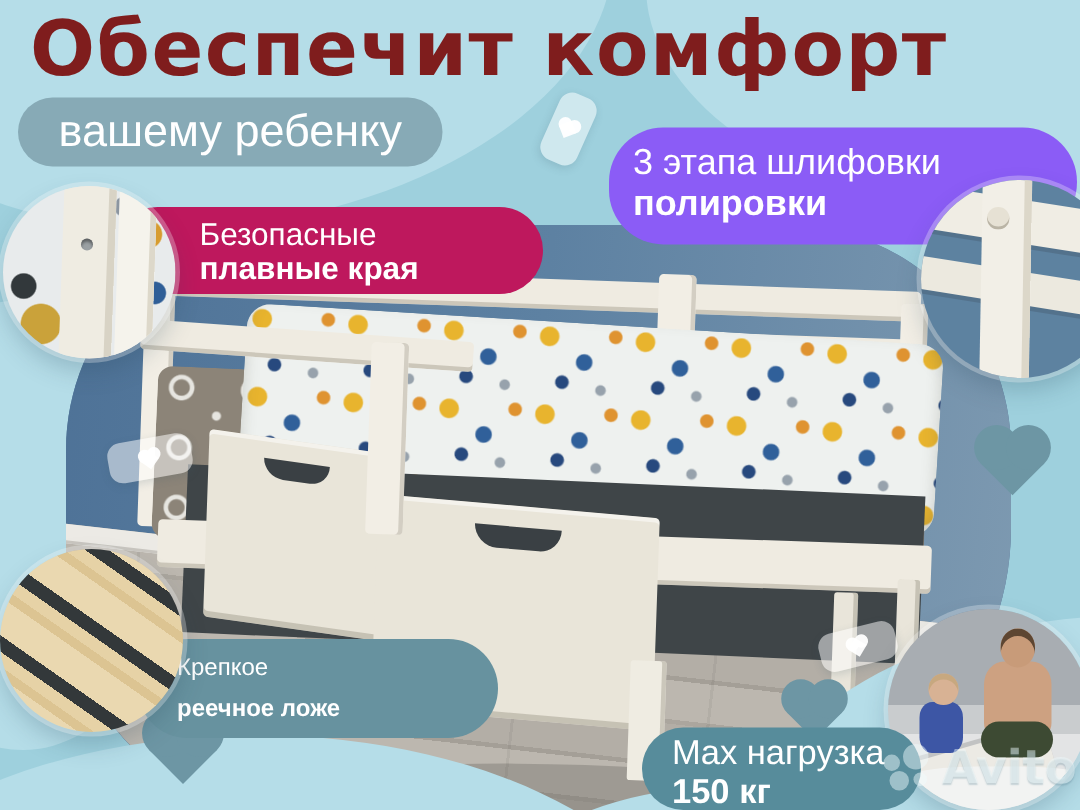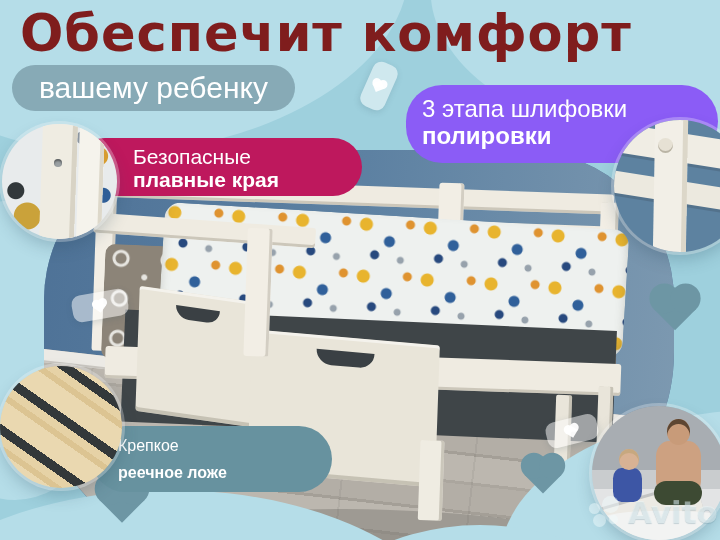--- a/index.html
+++ b/index.html
@@ -231,20 +231,26 @@
       <div class="l1">3 этапа шлифовки</div>
       <div class="l2">полировки</div>
     </div>
   </div>
   <div class="callout co-slats">
     <div class="txt">
       <div class="l1">Крепкое</div>
       <div class="l2">реечное ложе</div>
     </div>
   </div>
+  <div class="callout co-load">
+    <div class="txt">
+      <div class="l1">Max нагрузка</div>
+      <div class="l2">150 кг</div>
+    </div>
+  </div>
 
   <div class="circle circ-corner">
     <div class="postA"></div>
     <div class="postB"></div>
     <div class="screw"></div>
   </div>
   <div class="circle circ-rail">
     <div class="bar1"></div>
     <div class="bar2"></div>
     <div class="post"></div>

